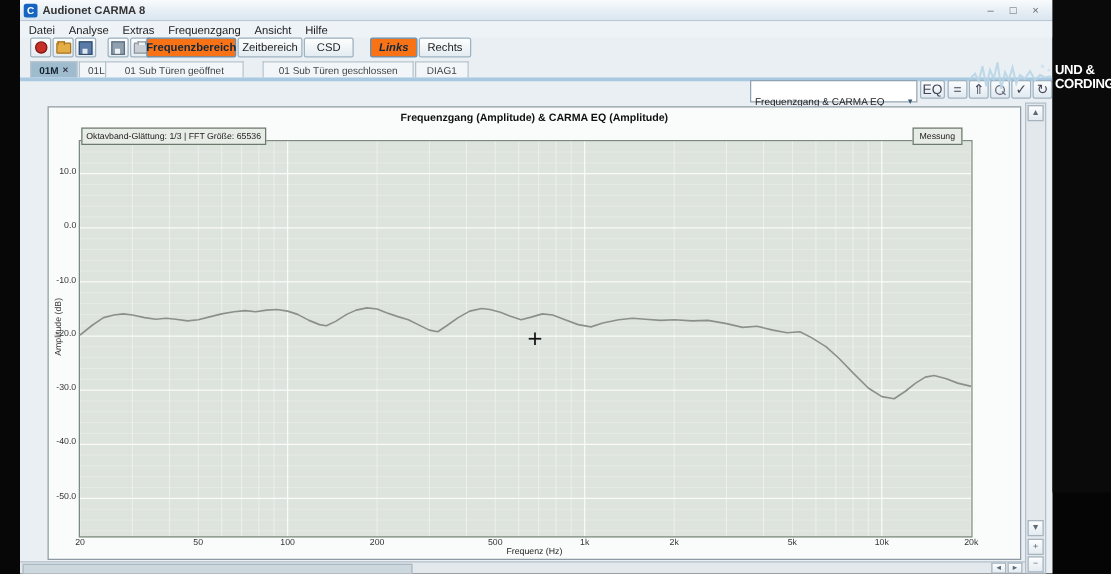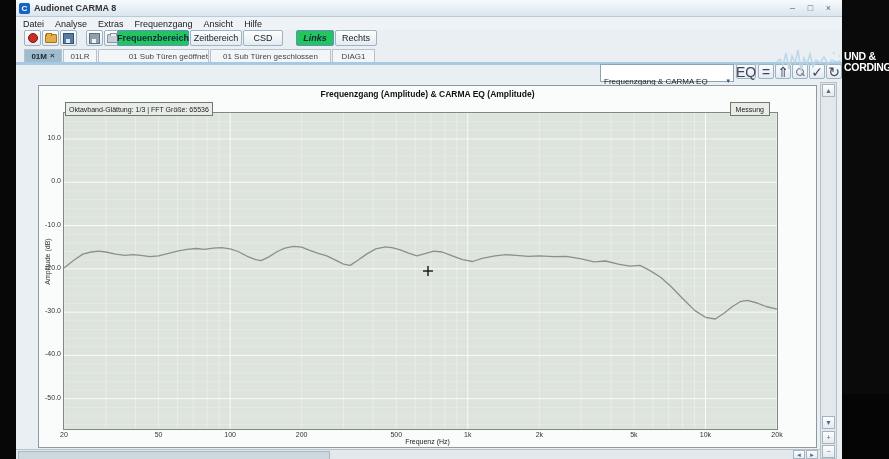--- a/index.html
+++ b/index.html
@@ -27,21 +27,21 @@
            padding-left:7px;align-items:center;font-size:9px;color:#222;background:#eef3f7;}
   .menu-item{white-space:nowrap;}
 
   
   .toolbar{position:absolute;left:0;top:29px;right:0;height:19px;}
   .tbtn{position:absolute;top:1px;height:16px;border:1px solid #9fb2c0;border-radius:2px;
         background:linear-gradient(#fdfefe,#e3ecf2);display:flex;align-items:center;
         justify-content:center;font-size:9px;color:#222;box-sizing:border-box;}
   .tbtn.iconb{width:17px;}
   .seg{padding:0 4px;}
-  .seg.active{background:#22c55e;border-color:#5e92bb;font-weight:bold;color:#10293d;}
+  .seg.active{background:#f97316;border-color:#5e92bb;font-weight:bold;color:#10293d;}
   .ic-record{width:8px;height:8px;border-radius:50%;background:#c63026;border:1px solid #7e1610;}
   .ic-folder{width:10px;height:7px;background:#e4ad46;border:1px solid #a8731f;border-radius:1px;position:relative;}
   .ic-folder::before{content:"";position:absolute;left:0;top:-2px;width:4px;height:2px;background:#e4ad46;border:1px solid #a8731f;border-bottom:none;}
   .ic-floppy{width:9px;height:9px;background:#5a7ba6;border:1px solid #33506f;position:relative;}
   .ic-floppy::after{content:"";position:absolute;left:2px;bottom:0;width:4px;height:4px;background:#dfe7ef;}
   .ic-floppy2{width:9px;height:9px;background:#8fa0b0;border:1px solid #5d6d7b;position:relative;}
   .ic-floppy2::after{content:"";position:absolute;left:2px;bottom:0;width:4px;height:4px;background:#eef2f5;}
   .ic-printer{width:10px;height:7px;background:#c9cfd5;border:1px solid #8a959e;border-radius:1px 1px 0 0;position:relative;}
   .ic-printer::before{content:"";position:absolute;left:2px;top:-2px;width:5px;height:2px;background:#eef1f4;border:1px solid #8a959e;border-bottom:none;}
 
@@ -54,21 +54,21 @@
   .tab-close{font-size:8px;color:#334;line-height:8px;}
   .content-top{position:absolute;left:0;top:62px;right:0;height:3px;background:#a9c9e1;}
 
   
   .dropdown{position:absolute;left:584px;top:64px;width:134px;height:15px;background:#fff;
             border:1px solid #8fa3b2;font-size:8px;color:#222;display:flex;align-items:center;
             padding:16px 1px 0 3px;box-sizing:border-box;}
   .dd-arrow{margin-left:auto;font-size:7px;color:#38566e;background:#cfe0ee;border-left:1px solid #9ab0c2;
             height:100%;display:flex;align-items:center;padding:0 2px;}
   .mini-btn{position:absolute;top:64px;height:15px;border:1px solid #9fb2c0;border-radius:2px;
-            background:linear-gradient(#fbfdfe,#e0eaf1);font-size:14px;color:#445;display:flex;
+            background:linear-gradient(#fbfdfe,#e0eaf1);font-size:11px;color:#445;display:flex;
             align-items:center;justify-content:center;box-sizing:border-box;}
   .mag{width:6px;height:6px;border:1px solid #667;border-radius:50%;position:relative;}
   .mag::after{content:"";position:absolute;left:4px;top:5px;width:4px;height:1px;background:#667;transform:rotate(45deg);}
 
   
   .chart-panel{position:absolute;left:22px;top:85px;width:779px;height:363px;background:#fafcfb;
                border:1px solid #8d9aa3;box-sizing:border-box;}
   .chart-title{position:absolute;left:0;right:0;top:3px;text-align:center;font-size:8.5px;font-weight:bold;color:#111;}
   .plot{position:absolute;left:24px;top:26px;width:713px;height:316px;background:#dde3dd;border:1px solid #7d8a7d;}
   .plot svg{position:absolute;left:0;top:0;}
@@ -146,21 +146,21 @@
       </div>
 
     <div class="tabsrow" id="tabsrow">
         <div class="tab active" style="left: 8px; width: 38px;">
           <span>01M</span>
           <span class="tab-close">×</span>
         </div>
         <div class="tab" style="left: 47px; width: 34px;">
           <span>01LR</span>
         </div>
-        <div class="tab" style="left: 82px; width: 111px; justify-content: flex-end;">
+        <div class="tab" style="left: 68px; width: 111px;">
           <span>01 Sub Türen geöffnet</span>
         </div>
         <div class="tab" style="left: 194px; width: 121px;">
           <span>01 Sub Türen geschlossen</span>
         </div>
         <div class="tab" style="left: 316px; width: 43px;">
           <span>DIAG1</span>
         </div>
       </div>
     <div class="content-top"></div>

